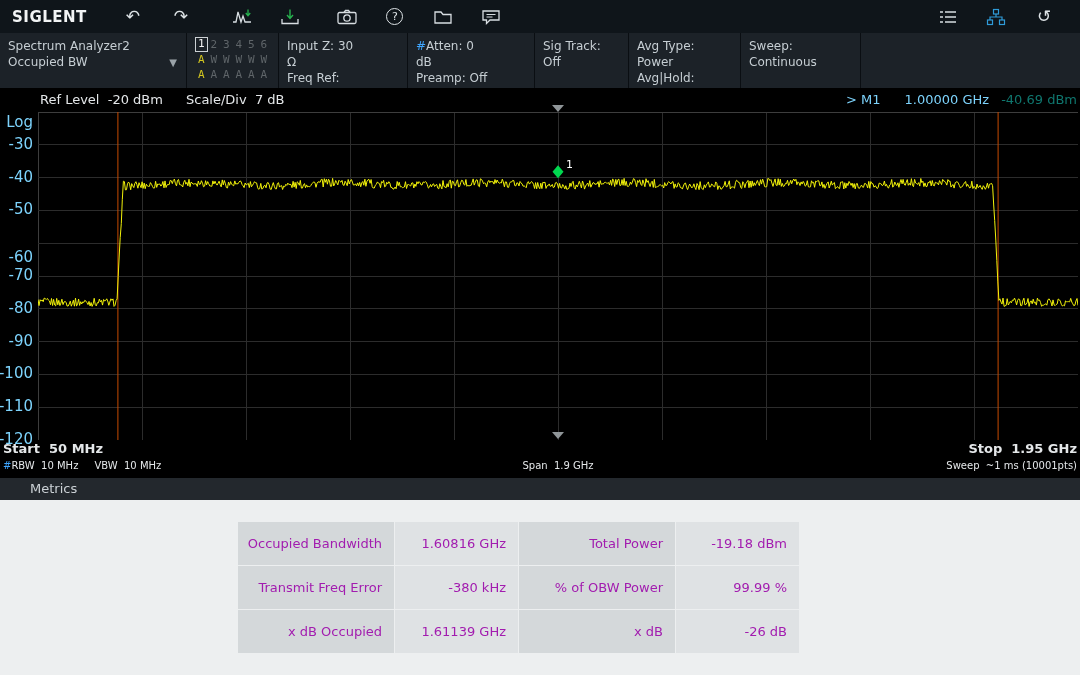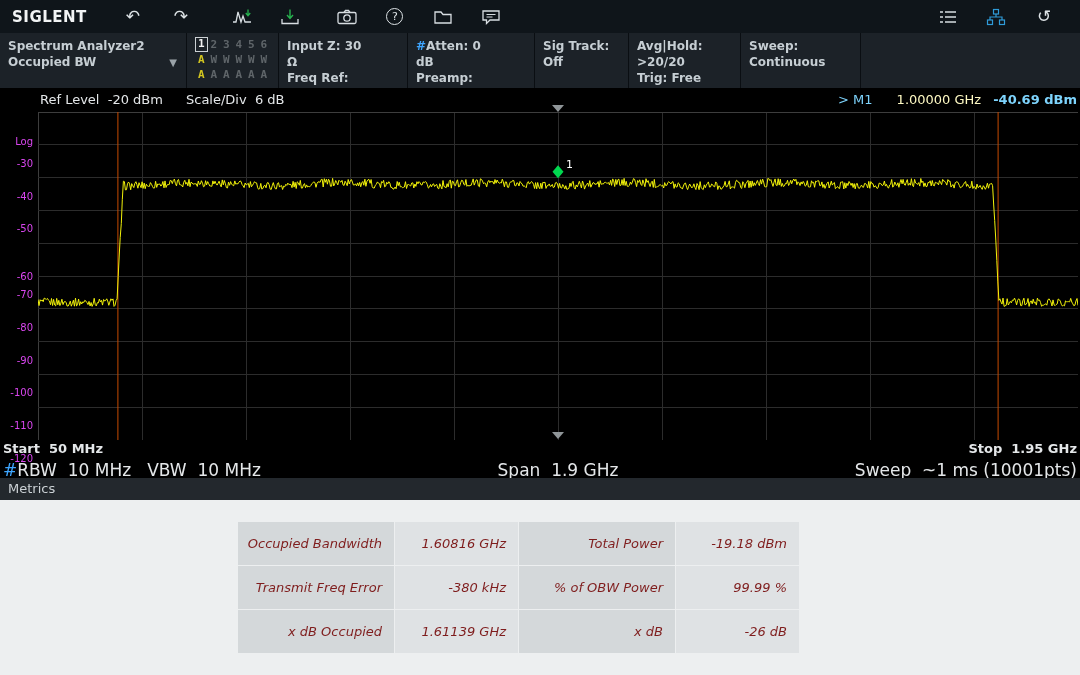--- a/index.html
+++ b/index.html
@@ -13,21 +13,21 @@
   .logo { color:#f2f4f5; font-weight:bold; font-size:15px; letter-spacing:0.5px; margin-right:22px; }
   .tb-btn { display:flex; align-items:center; justify-content:center; height:26px; min-width:26px;
             margin:0 11px; cursor:default; }
   .tb-glyph { color:#dde3e6; font-size:17px; line-height:1; }
   .tb-help { width:17px; height:17px; border:1.4px solid #dde3e6; border-radius:50%;
              color:#dde3e6; font-size:11px; display:flex; align-items:center; justify-content:center; }
   .tb-spacer { flex:1; }
 
   
   .menubar { position:absolute; left:0; top:33px; width:1080px; height:55px; background:#1c2228;
-             display:flex; font-size:12px; color:#c6ced3;font-weight:bold; }
+             display:flex; font-size:12px; color:#c6ced3; }
   .mcell { border-left:1px solid #0a0e12; padding:5px 8px 0 8px; line-height:16px; height:55px; }
   .mcell.first { border-left:none; }
   .mode-cell { width:186px; position:relative; }
   .mode-caret { position:absolute; right:9px; top:22px; color:#9aa3a8; font-size:10px; }
   .trace-cell { width:92px; padding-top:4px; }
   .trow { display:flex; font-family:"DejaVu Sans Mono","Liberation Mono",monospace;
           font-size:11px; line-height:15px; }
   .trow span { width:13px; text-align:center; color:#5f6569; }
   .trow .t-yellow { color:#d2c520; }
   .trow .t-sel { color:#f2f2f2; border:1px solid #ccd1d4; line-height:12px; height:15px; }
@@ -36,45 +36,45 @@
   .hash { color:#3fa6ff; }
 
   
   .display { position:absolute; left:0; top:88px; width:1080px; height:390px; background:#000;
              color:#e4e7e9; }
   .pre { white-space:pre; }
   .ref-level { position:absolute; left:40px; top:4px; font-size:13px; }
   .scale-div { position:absolute; left:186px; top:4px; font-size:13px; }
   .marker-readout { position:absolute; right:3px; top:4px; font-size:13px; }
   .mk-prefix { color:#7dd3fc; margin-right:24px; }
-  .mk-freq { color:#fef9c3; margin-right:12px; }
-  .mk-level { color:#7dd3fc;font-weight:bold; }
-
-  .yaxis { position:absolute; left:0; top:24px; width:36px; height:328px; font-size:10px; color:#d946ef;margin-top:20px; }
+  .mk-freq { color:#7dd3fc; margin-right:12px; }
+  .mk-level { color:#0f766e; }
+
+  .yaxis { position:absolute; left:0; top:24px; width:36px; height:328px; font-size:15px; color:#7dd3fc; }
   .yaxis span { position:absolute; right:3px; line-height:14px; }
 
   .plot { position:absolute; left:38px; top:24px; width:1040px; height:328px; }
   .plot svg { display:block; width:1040px; height:328px; }
 
   .tri { position:absolute; width:0; height:0; border-left:6px solid transparent;
          border-right:6px solid transparent; border-top:7px solid #8f9598; }
 
   .freqrow { position:absolute; left:0; top:352px; width:1080px; height:18px; font-size:13px;font-weight:bold; }
-  .bwrow   { position:absolute; left:0; top:371px; width:1080px; height:19px; font-size:17px; }
+  .bwrow   { position:absolute; left:0; top:371px; width:1080px; height:19px; font-size:10px; }
   .fr-left { position:absolute; left:3px; top:1px; }
   .fr-center { position:absolute; left:38px; width:1040px; text-align:center; top:1px; }
   .fr-right { position:absolute; right:3px; top:1px; }
   .vbw-gap { margin-left:16px; }
 
   
   .metricsbar { position:absolute; left:0; top:478px; width:1080px; height:22px; background:#23282d;
-                color:#ccd2d6; font-size:13px; line-height:22px; padding-left:8px; }
+                color:#ccd2d6; font-size:13px; line-height:22px; padding-left:30px; }
   .panel { position:absolute; left:0; top:500px; width:1080px; height:175px; background:#edeff0; }
   .panel table { position:absolute; left:237px; top:21px; border-collapse:separate; border-spacing:1px;
-                 font-size:13px; color:#7f1d1d;font-style:italic; }
+                 font-size:13px; color:#a21caf; }
   .panel td { height:43px; text-align:right; padding-right:12px; vertical-align:middle; }
   .panel td.lab { width:156px; background:#d4d8da; }
   .panel td.val { width:123px; background:#dfe2e4; }
 </style>
 </head>
 <body>
 
 <div class="screen">
 
   <header class="topbar">
@@ -174,32 +174,33 @@
       <div>Freq Ref: Ext(S)</div>
     </div>
     <div class="mcell w94">
       <div><span class="hash">#</span><span>Atten: 0 dB</span></div>
       <div>Preamp: Off</div>
     </div>
     <div class="mcell w94">
       <div>Sig Track: Off</div>
     </div>
     <div class="mcell w112">
+      <div>Avg Type: Power</div>
       <div>Avg|Hold: &gt;20/20</div>
       <div>Trig: Free</div>
     </div>
     <div class="mcell w120">
       <div>Sweep: Continuous</div>
     </div>
     <div class="mcell mfill"></div>
   </div>
 
   <div class="display">
     <span class="ref-level pre">Ref Level  -20 dBm</span>
-    <span class="scale-div pre">Scale/Div  6 dB</span>
+    <span class="scale-div pre">Scale/Div  7 dB</span>
     <span class="marker-readout">
       <span class="mk-prefix">&gt; M1</span><span class="mk-freq">1.00000 GHz</span><span class="mk-level">-40.69 dBm</span>
     </span>
 
     <div class="yaxis">
       <span style="top:3px">Log</span>
       <span style="top:25px">-30</span>
       <span style="top:58px">-40</span>
       <span style="top:90px">-50</span>
       <span style="top:138px">-60</span>

